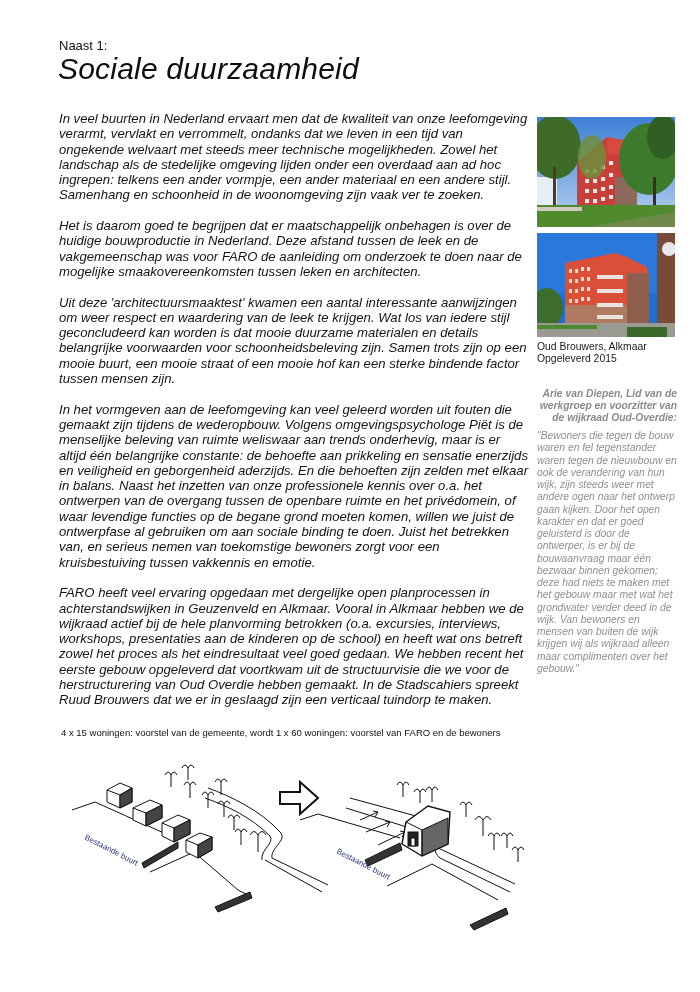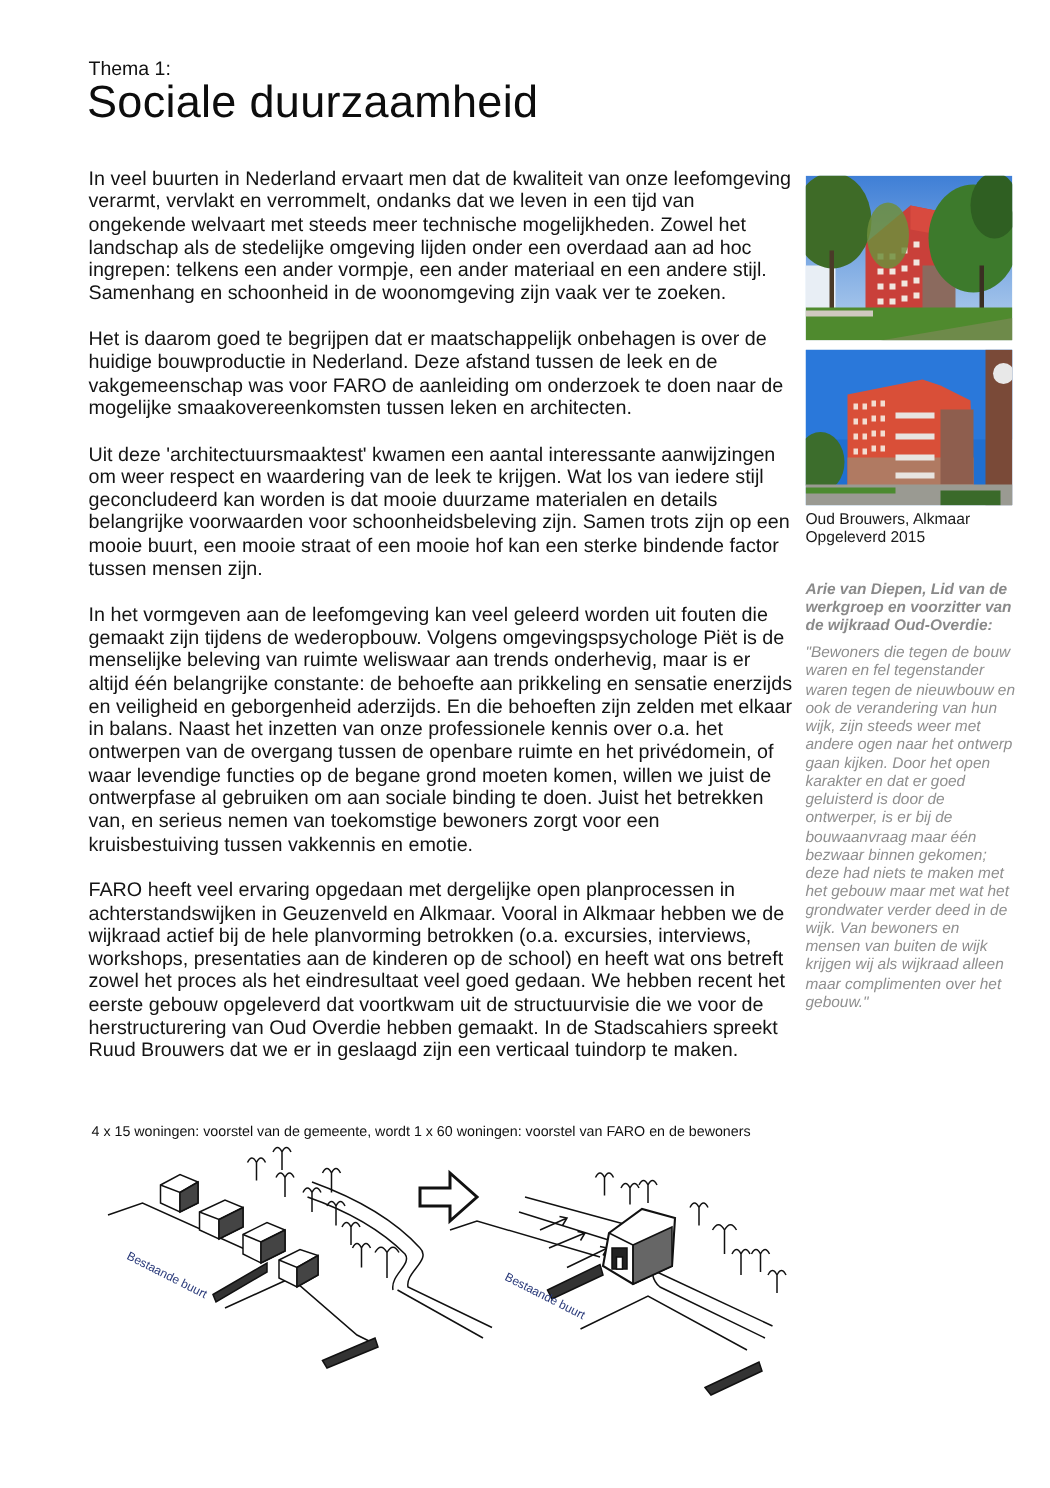--- a/index.html
+++ b/index.html
@@ -1,36 +1,36 @@
 <!DOCTYPE html>
 <html><head>
 <meta charset="utf-8">
 <style>
   html, body { margin: 0; padding: 0; background: #ffffff; }
   body { width: 700px; height: 992px; position: relative; overflow: hidden; font-family: "Liberation Sans", sans-serif; color: #111111; }
   .kicker { position: absolute; left: 59px; top: 39px; font-size: 13px; line-height: 14px; color: #111; }
-  .title { position: absolute; left: 58px; top: 52px; font-size: 30px; line-height: 34px; color: #0d0d0d; font-weight: normal; letter-spacing: 0.2px; }
+  .title { position: absolute; left: 58px; top: 52px; font-size: 30px; line-height: 34px; color: #0d0d0d; font-weight: normal; letter-spacing: 0.2px; font-style: italic; }
   .main { position: absolute; left: 59px; top: 111px; width: 470px; font-size: 13.15px; line-height: 15.3px; color: #141414; }
-  .main p { margin: 0 0 15.3px 0; }
+  .main p { margin: 0 0 15.3px 0; font-style: italic; }
   .side { position: absolute; left: 537px; width: 140px; }
   .photo { position: absolute; left: 537px; width: 138px; overflow: hidden; }
   .photo svg { display: block; }
   .photo1 { top: 117px; height: 110px; }
   .photo2 { top: 233px; height: 104px; }
   .caption { top: 341px; font-size: 10.4px; line-height: 12.3px; color: #1a1a1a; }
-  .quote-author { top: 388px; font-size: 10.3px; line-height: 12.2px; color: #8a8a8a; font-style: italic; font-weight: bold; }
+  .quote-author { top: 388px; font-size: 10.3px; line-height: 12.2px; color: #8a8a8a; font-style: italic; font-weight: bold; text-align: right; }
   .quote-text { top: 430px; font-size: 10.3px; line-height: 12.25px; color: #8f8f8f; font-style: italic; }
-  .drawing-caption { position: absolute; left: 61px; top: 749px; font-size: 9.5px; line-height: 11px; color: #111; white-space: nowrap; text-align: center; }
+  .drawing-caption { position: absolute; left: 61px; top: 727px; font-size: 9.5px; line-height: 11px; color: #111; white-space: nowrap; text-align: center; }
   .sketch { position: absolute; left: 60px; top: 740px; width: 500px; height: 200px; }
   .sketch text { font-family: "Liberation Sans", sans-serif; }
 </style>
 </head>
 <body>
 
-<div class="kicker">Thema 1:</div>
+<div class="kicker">Naast 1:</div>
 <h1 class="title" style="margin:0;">Sociale duurzaamheid</h1>
 
 <div class="main">
   <p>In veel buurten in Nederland ervaart men dat de kwaliteit van onze leefomgeving verarmt, vervlakt en verrommelt, ondanks dat we leven in een tijd van ongekende welvaart met steeds meer technische mogelijkheden. Zowel het landschap als de stedelijke omgeving lijden onder een overdaad aan ad hoc ingrepen: telkens een ander vormpje, een ander materiaal en een andere stijl. Samenhang en schoonheid in de woonomgeving zijn vaak ver te zoeken.</p>
   <p>Het is daarom goed te begrijpen dat er maatschappelijk onbehagen is over de huidige bouwproductie in Nederland. Deze afstand tussen de leek en de vakgemeenschap was voor FARO de aanleiding om onderzoek te doen naar de mogelijke smaakovereenkomsten tussen leken en architecten.</p>
   <p>Uit deze 'architectuursmaaktest' kwamen een aantal interessante aanwijzingen om weer respect en waardering van de leek te krijgen. Wat los van iedere stijl geconcludeerd kan worden is dat mooie duurzame materialen en details belangrijke voorwaarden voor schoonheidsbeleving zijn. Samen trots zijn op een mooie buurt, een mooie straat of een mooie hof kan een sterke bindende factor tussen mensen zijn.</p>
   <p>In het vormgeven aan de leefomgeving kan veel geleerd worden uit fouten die gemaakt zijn tijdens de wederopbouw. Volgens omgevingspsychologe Piët is de menselijke beleving van ruimte weliswaar aan trends onderhevig, maar is er altijd één belangrijke constante: de behoefte aan prikkeling en sensatie enerzijds en veiligheid en geborgenheid aderzijds. En die behoeften zijn zelden met elkaar in balans. Naast het inzetten van onze professionele kennis over o.a. het ontwerpen van de overgang tussen de openbare ruimte en het privédomein, of waar levendige functies op de begane grond moeten komen, willen we juist de ontwerpfase al gebruiken om aan sociale binding te doen. Juist het betrekken van, en serieus nemen van toekomstige bewoners zorgt voor een kruisbestuiving tussen vakkennis en emotie.</p>
   <p>FARO heeft veel ervaring opgedaan met dergelijke open planprocessen in achterstandswijken in Geuzenveld en Alkmaar. Vooral in Alkmaar hebben we de wijkraad actief bij de hele planvorming betrokken (o.a. excursies, interviews, workshops, presentaties aan de kinderen op de school) en heeft wat ons betreft zowel het proces als het eindresultaat veel goed gedaan. We hebben recent het eerste gebouw opgeleverd dat voortkwam uit de structuurvisie die we voor de herstructurering van Oud Overdie hebben gemaakt. In de Stadscahiers spreekt Ruud Brouwers dat we er in geslaagd zijn een verticaal tuindorp te maken.</p>
 </div>
 

